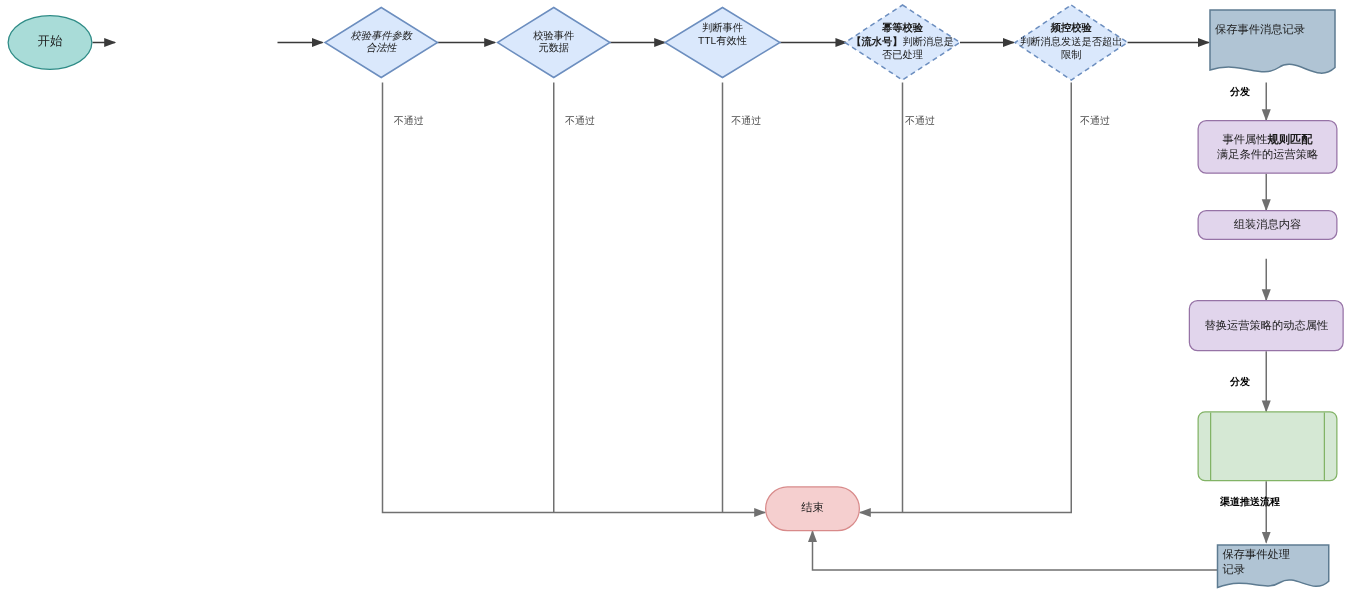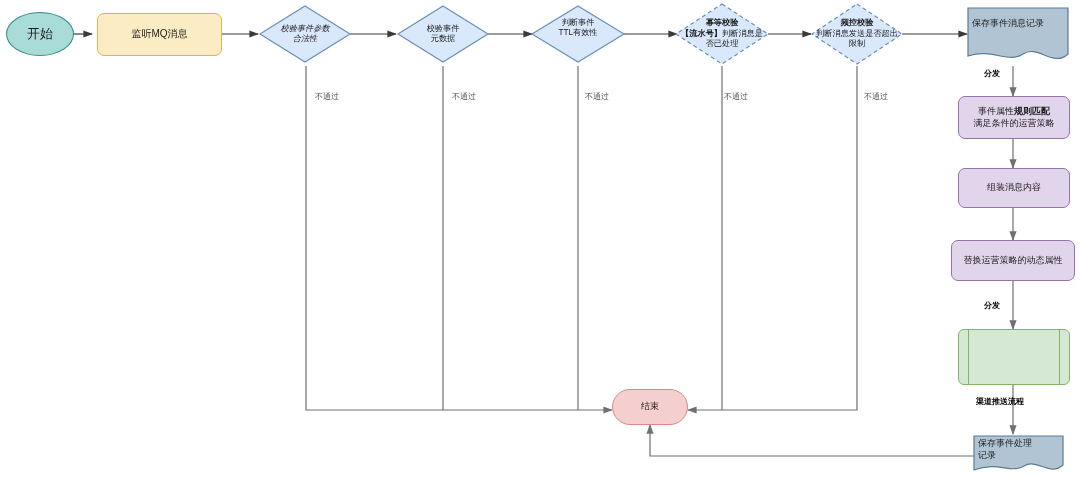--- a/index.html
+++ b/index.html
@@ -10,21 +10,21 @@
     overflow:hidden;
   }
   #canvas{position:relative;width:1080px;height:478px;}
   svg#wires{position:absolute;left:0;top:0;width:1080px;height:478px;pointer-events:none;}
 
   .node{position:absolute;box-sizing:border-box;display:flex;align-items:center;
         justify-content:center;text-align:center;color:#1b1b1b;line-height:1.28;}
 
   
   .start{border-radius:50%;background:#a9dcd8;border:1.4px solid #2e8b86;
-         font-size:13px;}
+         font-size:10px;}
 
   
   .end{border-radius:26px;background:#f5cfcf;border:1.6px solid #d88a8a;
        font-size:9px;}
 
   
   .proc-yellow{background:#fcecc4;border:1.4px solid #d6b656;border-radius:7px;
                font-size:10px;}
 
   
@@ -120,23 +120,20 @@
 
     <path d="M968,8 L1068,8 L1068,54 C1053,68 1038,44 1023,54 C1008,64 993,48 968,56 Z" fill="#b0c4d4" stroke="#5d7b91" stroke-width="1.2"></path>
 
     <path d="M974,436 L1063,436 L1063,465 C1050,477 1037,458 1024,466 C1011,474 998,461 974,470 Z" fill="#b0c4d4" stroke="#5d7b91" stroke-width="1.2"></path>
   </svg>
 
   <div class="node start" style="left:6px;top:12px;width:68px;height:44px;">
     <span>开始</span>
   </div>
 
-  <div class="node proc-yellow" style="left:97px;top:13px;width:125px;height:43px;">
-    <span>监听MQ消息</span>
-  </div>
 
   <div class="node diamond" style="left:260px;top:6px;width:90px;height:56px;flex-direction:column;font-style:italic;">
     <span class="dlabel">校验事件参数</span>
     <span class="dlabel">合法性</span>
   </div>
 
   <div class="node diamond" style="left:398px;top:6px;width:90px;height:56px;flex-direction:column;">
     <span class="dlabel">校验事件</span>
     <span class="dlabel">元数据</span>
   </div>
@@ -164,21 +161,21 @@
     <span class="dtext" style="margin-top:10px;">保存事件消息记录</span>
   </div>
 
   <div class="node proc-purple" style="left:958px;top:96px;width:112px;height:43px;flex-direction:column;">
     <span>
       <span>事件属性</span><b>规则匹配</b>
     </span>
     <span>满足条件的运营策略</span>
   </div>
 
-  <div class="node proc-purple" style="left:958px;top:168px;width:112px;height:40px;">
+  <div class="node proc-purple" style="left:958px;top:168px;width:112px;height:24px;">
     <span>组装消息内容</span>
   </div>
 
   <div class="node proc-purple" style="left:951px;top:240px;width:124px;height:41px;">
     <span>替换运营策略的动态属性</span>
   </div>
 
   <div class="node predef" style="left:958px;top:329px;width:112px;height:56px;">
     <span></span>
   </div>

